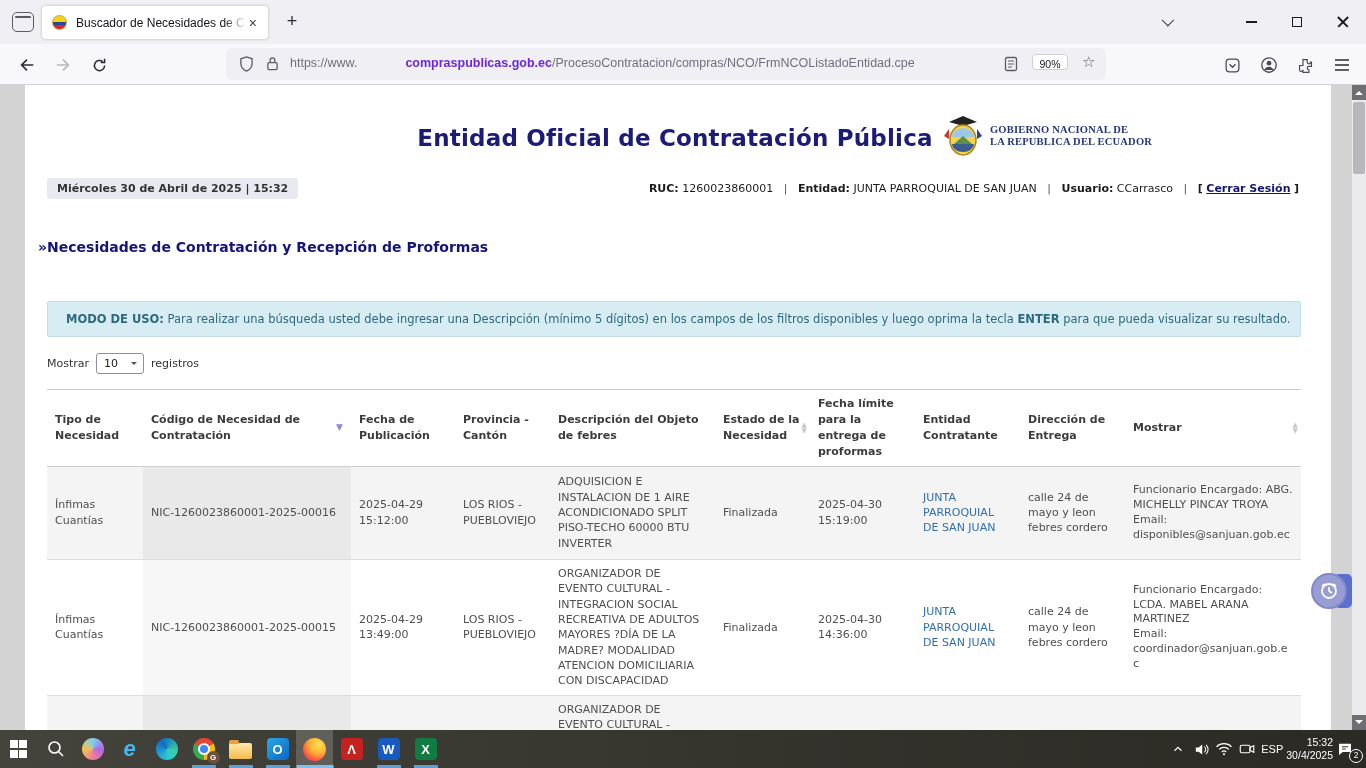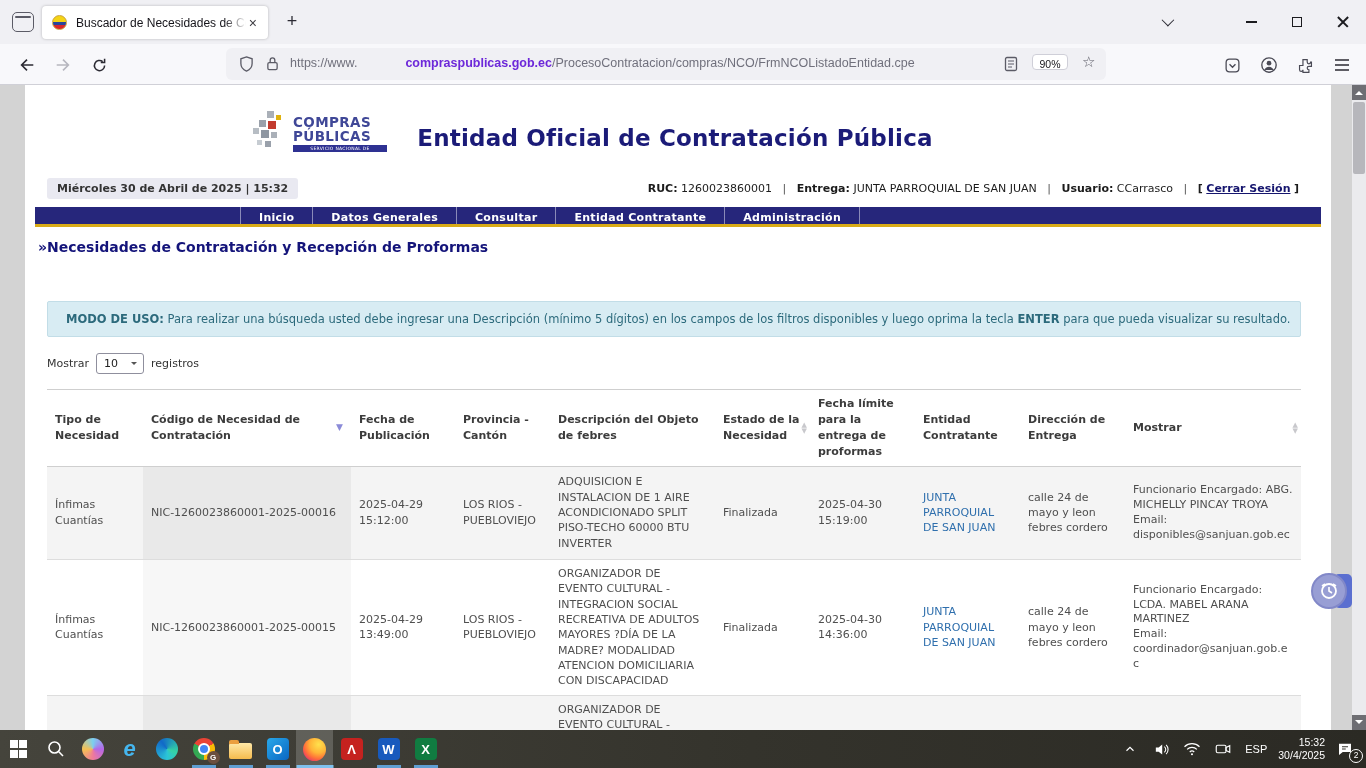--- a/index.html
+++ b/index.html
@@ -136,21 +136,21 @@
   .ic-folder { position:relative; width:23px; height:16px; background:linear-gradient(#ffe9a8,#f5bb4d); border-radius:2px; margin-top:3px; }
   .ic-folder::before { content:""; position:absolute; left:0; top:-3px; width:10px; height:4px; background:#eb9f3f; border-radius:2px 2px 0 0; }
   .ic-sq { width:22px; height:22px; border-radius:4px; color:#fff; font-weight:bold; font-size:13px;
            display:flex; align-items:center; justify-content:center; }
   .ic-outlook { background:linear-gradient(135deg,#28a8ea,#0a66c2); }
   .ic-firefox { width:23px; height:23px; border-radius:50%;
                 background:radial-gradient(circle at 68% 28%,#ffe14d,#ffb437 38%,#ff7139 62%,#e3306e 85%,#b5007f 100%); }
   .ic-acrobat { background:#c5221f; }
   .ic-word { background:#185abd; }
   .ic-excel { background:#107c41; }
-  .tray { margin-left:auto; display:flex; align-items:center; gap:9px; padding-right:10px; }
+  .tray { margin-left:auto; display:flex; align-items:center; gap:1px; padding-right:10px; }
   .tray-ic { width:22px; height:22px; display:flex; align-items:center; justify-content:center; cursor:pointer; position:relative; }
   .tray-lang { color:#fff; font-size:11px; cursor:pointer; padding:0 2px; }
   .tray-clock { color:#fff; font-size:10.5px; line-height:13px; text-align:right; cursor:pointer; }
   .notif-badge { position:absolute; right:-7px; bottom:-3px; width:14px; height:14px; border-radius:50%; background:#26251f;
                  border:1.5px solid #fff; color:#fff; font-size:8.5px; line-height:11px; text-align:center; }
 </style>
 </head>
 <body>
 
 <div class="tabbar">
@@ -235,67 +235,55 @@
   <div class="tb-right" style="left:1331px">
     <svg width="16" height="14" viewBox="0 0 16 14">
         <path d="M1 2 h14 M1 7 h14 M1 12 h14" stroke="#2b2a33" stroke-width="1.7"></path>
       </svg>
   </div>
 </div>
 
 <div class="viewport">
   <div class="sheet">
 
-    <div class="cp-logo">
-      <div class="mosaic">
-        <i style="left:14px;top:0;width:7px;height:7px;background:#aab0b8"></i>
-        <i style="left:23px;top:4px;width:5px;height:5px;background:#e0b20f"></i>
-        <i style="left:6px;top:9px;width:7px;height:7px;background:#9aa1ab"></i>
-        <i style="left:15px;top:10px;width:8px;height:8px;background:#c23b2f"></i>
-        <i style="left:0;top:17px;width:6px;height:6px;background:#b7bdc4"></i>
-        <i style="left:8px;top:19px;width:8px;height:8px;background:#8f97a2"></i>
-        <i style="left:18px;top:21px;width:6px;height:6px;background:#aab0b8"></i>
-        <i style="left:4px;top:29px;width:5px;height:5px;background:#c6ccd2"></i>
-        <i style="left:12px;top:30px;width:6px;height:6px;background:#9aa1ab"></i>
-      </div>
-      <div>
-        <div class="cp-name">
-            <div>COMPRAS</div>
-            <div>PÚBLICAS</div>
-          </div>
-        <div class="cp-sub">SERVICIO NACIONAL DE CONTRATACIÓN PÚBLICA</div>
-      </div>
-    </div>
 
     <div class="site-title">Entidad Oficial de Contratación Pública</div>
 
+    <div class="gov-logo">
+      <svg width="40" height="46" viewBox="0 0 40 46">
+        <path d="M6 9 L20 3 L34 9 L20 13 Z" fill="#222"></path>
+        <path d="M6 16 l-5 7 5 3 z" fill="#c8392b"></path>
+        <path d="M34 16 l5 7 -5 3 z" fill="#27408f"></path>
+        <ellipse cx="20" cy="27" rx="13" ry="15" fill="#f6d44c" stroke="#a8841a" stroke-width="1.5"></ellipse>
+        <path d="M9 24 a11 9 0 0 1 22 0 z" fill="#9fc7e8"></path>
+        <path d="M11 31 l9 -8 9 8 z" fill="#5d8f4e"></path>
+        <path d="M9 31 h22 a11 8 0 0 1 -22 0 z" fill="#3c5d8f"></path>
+      </svg>
+      <div class="gov-text">
+          <div>GOBIERNO NACIONAL DE</div>
+          <div>LA REPUBLICA DEL ECUADOR</div>
+        </div>
+    </div>
 
     <div class="date-box">Miércoles 30 de Abril de 2025 | 15:32</div>
     <div class="user-info">
       <b>RUC:</b>
       <span>1260023860001</span>
       <span class="sep">|</span>
-      <b>Entrega:</b>
+      <b>Entidad:</b>
       <span>JUNTA PARROQUIAL DE SAN JUAN</span>
       <span class="sep">|</span>
       <b>Usuario:</b>
       <span>CCarrasco</span>
       <span class="sep">|</span>
       <b>[</b>
       <span class="logout">Cerrar Sesión</span>
       <b>]</b>
     </div>
 
-    <div class="nav">
-      <div class="nav-item">Inicio</div>
-      <div class="nav-item">Datos Generales</div>
-      <div class="nav-item">Consultar</div>
-      <div class="nav-item">Entidad Contratante</div>
-      <div class="nav-item">Administración</div>
-    </div>
 
     <div class="page-heading">»Necesidades de Contratación y Recepción de Proformas</div>
 
     <div class="modo">
       <b>MODO DE USO:</b><span> Para realizar una búsqueda usted debe ingresar una Descripción (mínimo 5 dígitos) en los campos de los filtros disponibles y luego oprima la tecla </span><b>ENTER</b><span> para que pueda visualizar su resultado.</span>
     </div>
 
     <div class="show-ctl">
       <span>Mostrar</span>
       <div class="fake-select"><span>10</span></div>

